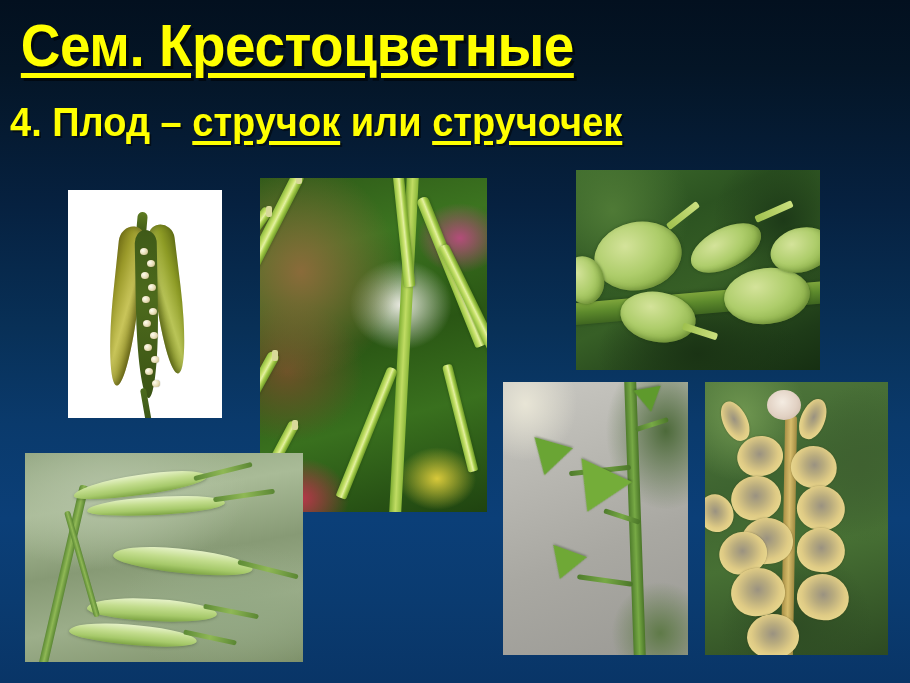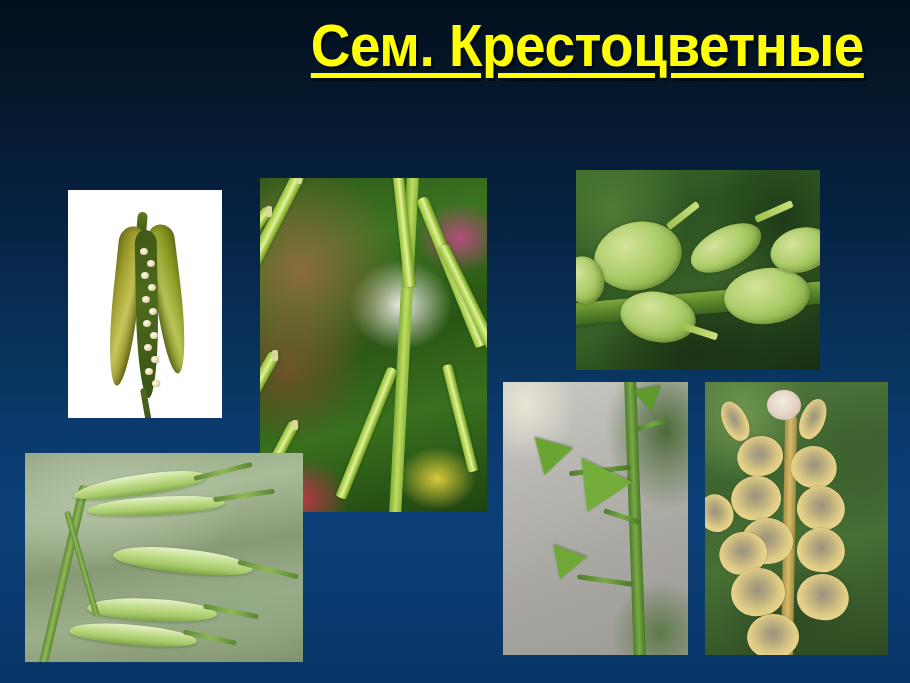--- a/index.html
+++ b/index.html
@@ -24,21 +24,21 @@
         #0a3b70 88%,
         #093567 100%);
   }
 
   
   .title-wrap {
     position: absolute;
     top: 16px;
     left: 0;
     width: 885px;
-    text-align: right;
+    text-align: left;
   }
   .title {
     display: inline-block;
     color: #ffff00;
     font-size: 59px;
     font-weight: 700;
     letter-spacing: -0.5px;
     line-height: 1.02;
     transform: scaleX(0.93);
     transform-origin: center top;
@@ -253,20 +253,23 @@
 </style>
 </head>
 <body>
 
 <div id="slide">
 
   <div class="title-wrap">
     <span class="title">Сем. Крестоцветные</span>
   </div>
 
+  <div class="subtitle-wrap">
+    <span class="subtitle"><span>4. Плод – </span><u>стручок</u><span> или </span><u>стручочек</u></span>
+  </div>
 
   <div class="photo" id="photo-drawing">
     <div class="style-tip"></div>
     <div class="pod-draw valve-left"></div>
     <div class="pod-draw valve-right"></div>
     <div class="pod-draw replum"></div>
     <div class="seed" style="left:72px;top:58px"></div>
     <div class="seed" style="left:79px;top:70px"></div>
     <div class="seed" style="left:73px;top:82px"></div>
     <div class="seed" style="left:80px;top:94px"></div>

